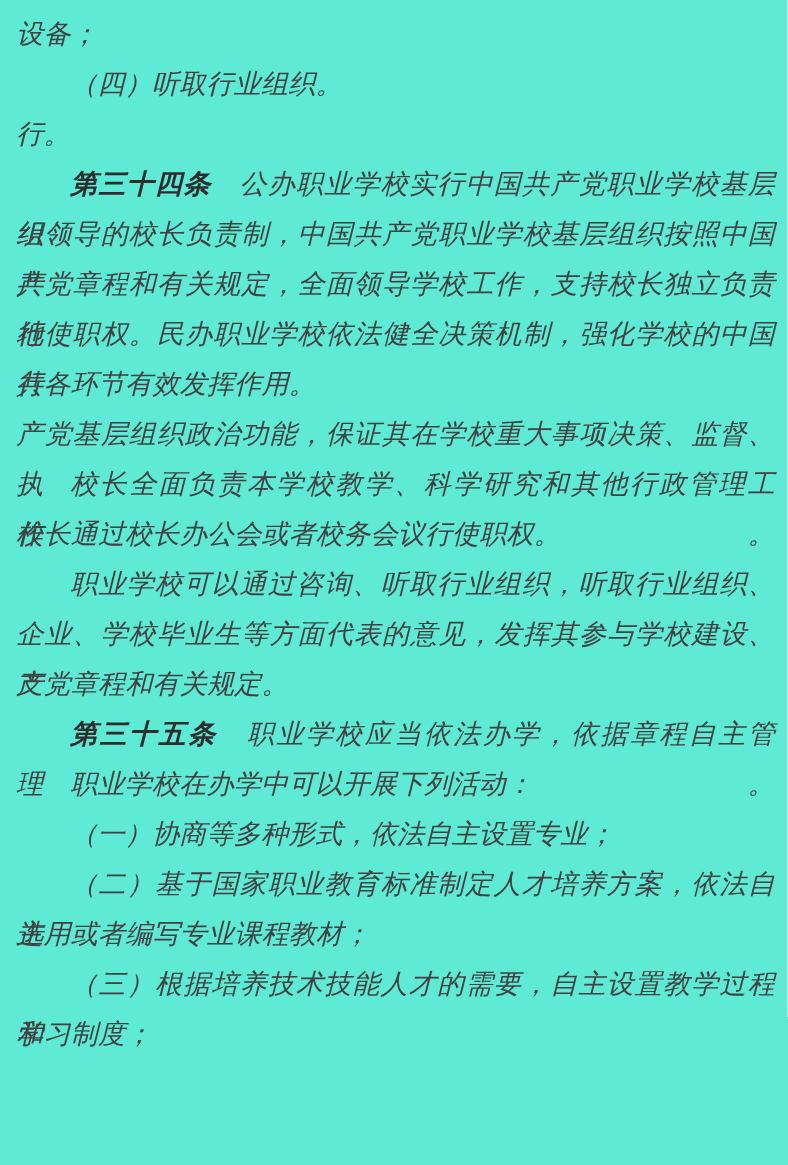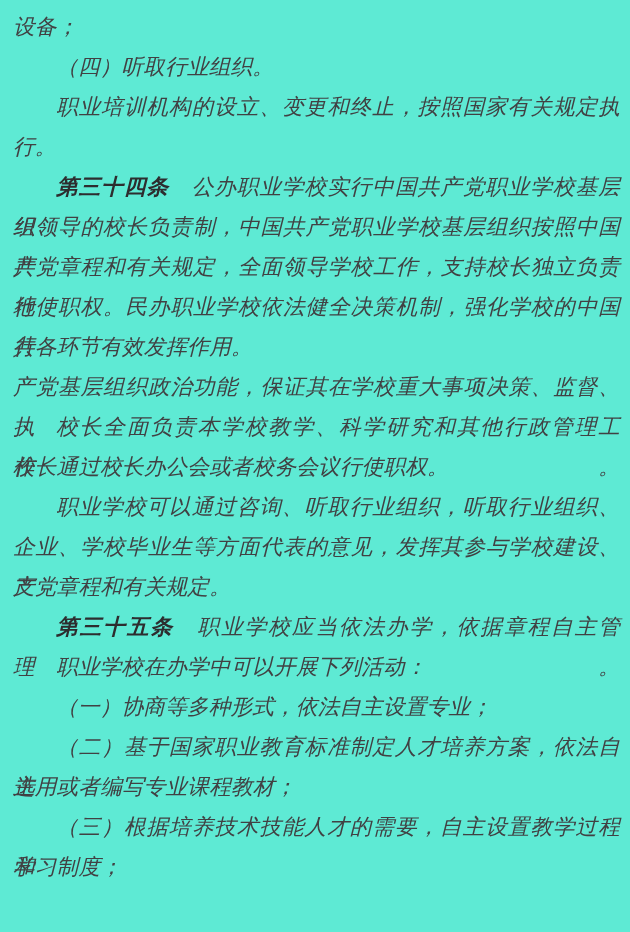--- a/index.html
+++ b/index.html
@@ -58,21 +58,20 @@
     margin-top: 44px;
   }
 </style>
 </head>
 <body>
 
 <div class="page">
   <div class="doc-body">
       <div class="line"><span class="">设备；</span></div>
       <div class="line indent"><span class="">（四）听取行业组织。</span></div>
-      <div class="line indent fill"><span class="">职业培训机构的设立、变更和终止，按照国家有关规定执</span></div>
       <div class="line"><span class="">行。</span></div>
       <div class="line indent fill"><span class="b">第三十四条</span><span class="">　公办职业学校实行中国共产党职业学校基层组</span></div>
       <div class="line fill"><span class="">织领导的校长负责制，中国共产党职业学校基层组织按照中国共</span></div>
       <div class="line fill"><span class="">产党章程和有关规定，全面领导学校工作，支持校长独立负责地</span></div>
       <div class="line fill"><span class="">行使职权。民办职业学校依法健全决策机制，强化学校的中国共</span></div>
       <div class="line"><span class="">行各环节有效发挥作用。</span></div>
       <div class="line fill"><span class="">产党基层组织政治功能，保证其在学校重大事项决策、监督、执</span></div>
       <div class="line indent fill"><span class="">校长全面负责本学校教学、科学研究和其他行政管理工作。</span></div>
       <div class="line"><span class="">校长通过校长办公会或者校务会议行使职权。</span></div>
       <div class="line indent fill"><span class="">职业学校可以通过咨询、听取行业组织，听取行业组织、</span></div>

